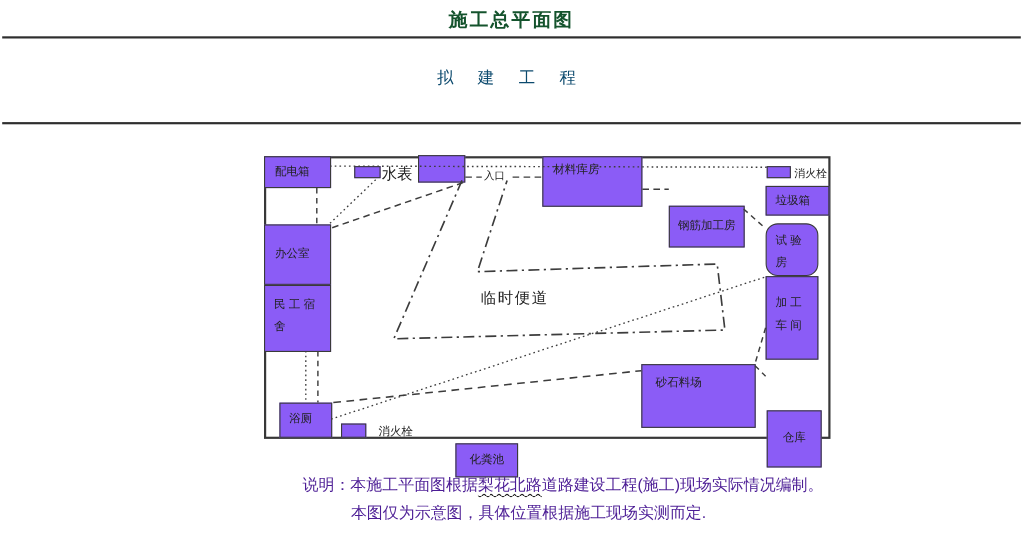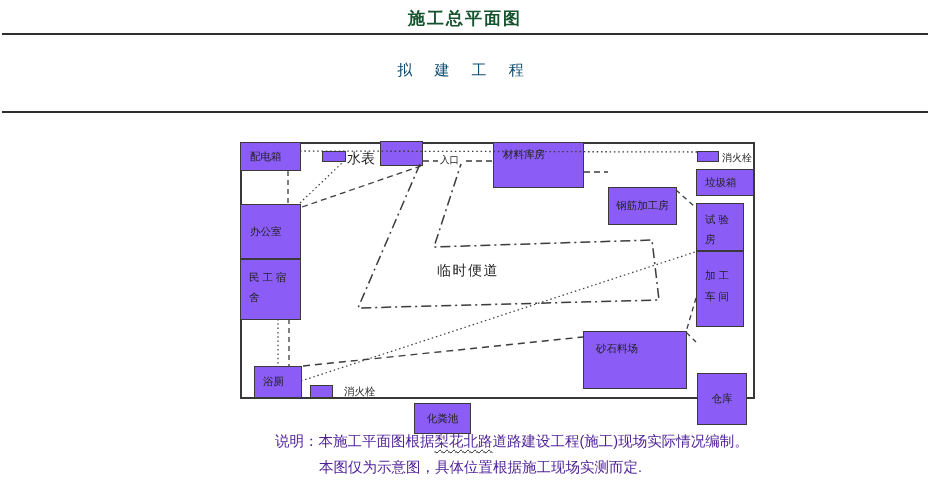--- a/index.html
+++ b/index.html
@@ -62,21 +62,21 @@
     <span>材料库房</span></div>
 
   <div class="dbox ctr" style="left:608px;top:151px;width:69px;height:38px;">
     <span>钢筋加工房</span></div>
 
   <div class="dbox" style="left:697px;top:151px;width:22px;height:11px;"></div>
 
   <div class="dbox" style="left:696px;top:169px;width:58px;height:27px;padding-left:8px;">
     <span>垃圾箱</span></div>
 
-  <div class="dbox tl" style="left:696px;top:203px;width:48px;height:48px;padding:6px 0 0 8px;line-height:1.9;">
+  <div class="dbox tl" style="left:696px;top:203px;width:48px;height:48px;padding:6px 0 0 8px;line-height:1.9;border-radius:11px;">
     <span>试 验
 房</span></div>
 
   <div class="dbox tl" style="left:696px;top:251px;width:48px;height:76px;padding:13px 0 0 8px;line-height:2;">
     <span>加 工
 车 间</span></div>
 
   <div class="dbox tl" style="left:583px;top:331px;width:104px;height:58px;padding:9px 0 0 12px;">
     <span>砂石料场</span></div>
 

